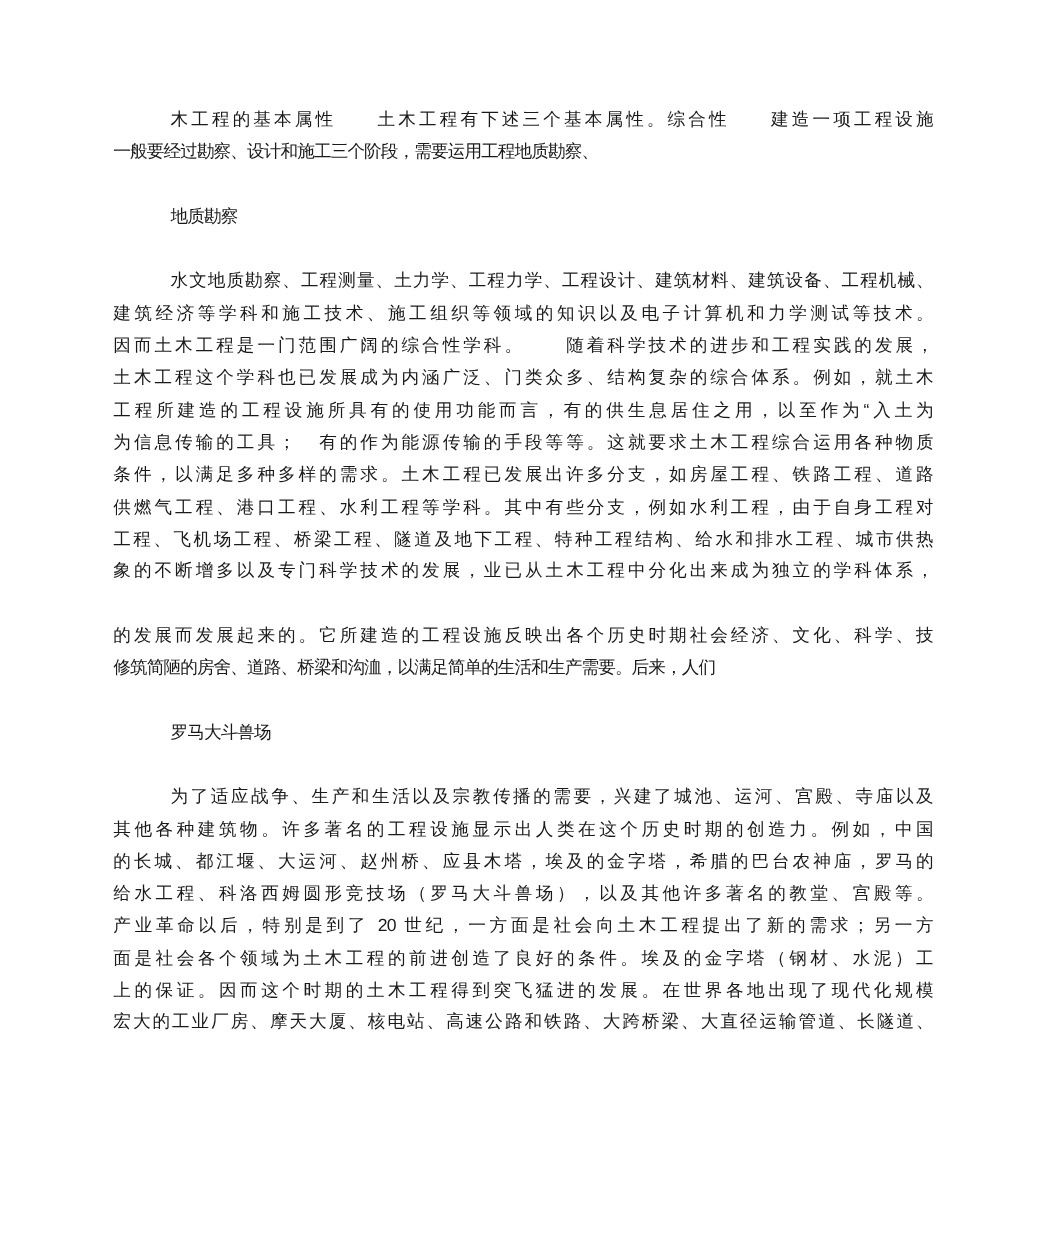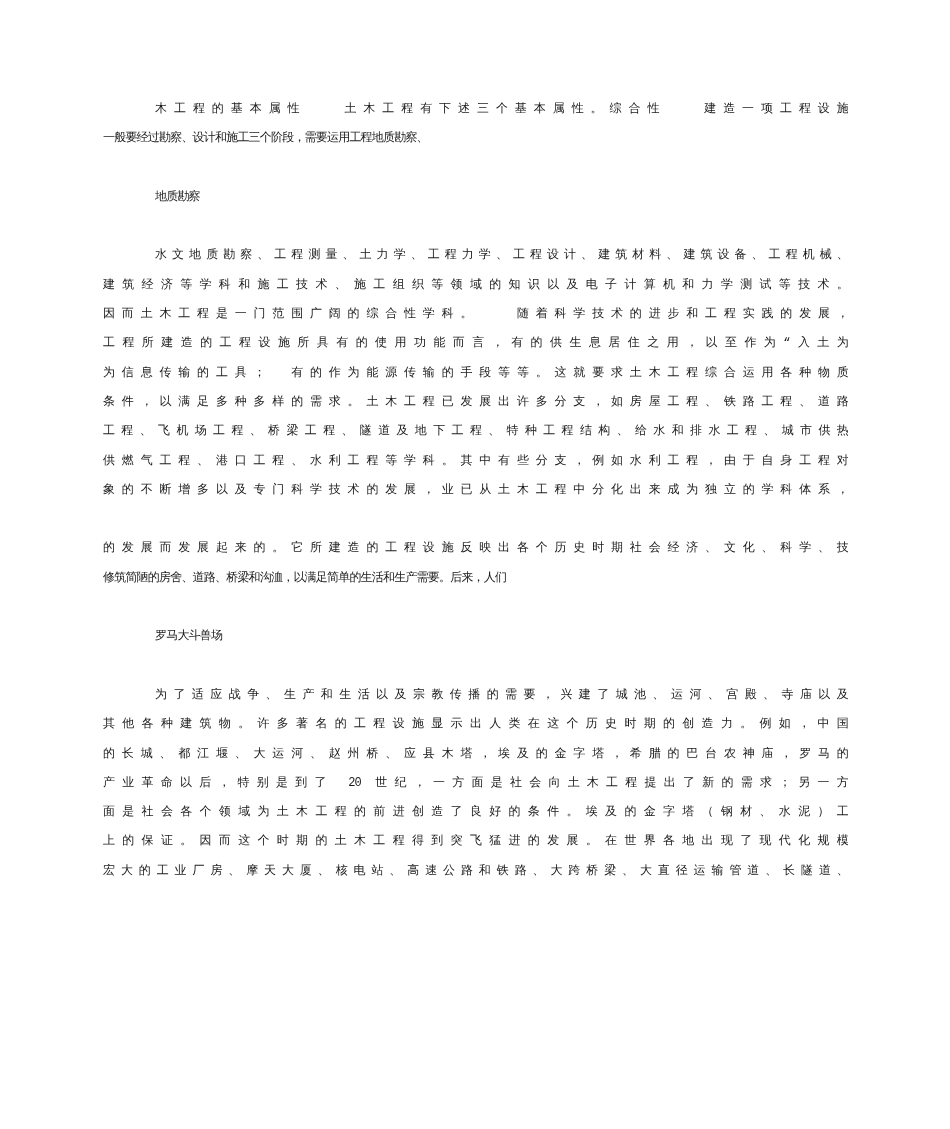--- a/index.html
+++ b/index.html
@@ -17,22 +17,22 @@
     width: 950px;
     height: 1129px;
     background: #ffffff;
     overflow: hidden;
   }
   .text-block {
     position: absolute;
     left: 103px;
     top: 95px;
     width: 745px;
-    font-family: Liberation Mono, monospace;
-    font-size: 12px;
+    font-family: Liberation Sans, sans-serif;
+    font-size: 16px;
     line-height: 29.3px;
     letter-spacing: -0.8px;
     color: #1a1a1a;
   }
   .line {
     height: 29.3px;
     overflow: hidden;
     text-align: justify;
     text-align-last: justify;
     white-space: pre-wrap;
@@ -54,36 +54,38 @@
   <div class="text-block">
 
     <div class="line indent">木工程的基本属性　　土木工程有下述三个基本属性。综合性　　建造一项工程设施</div>
     <div class="line para-end">一般要经过勘察、设计和施工三个阶段，需要运用工程地质勘察、</div>
     <div class="line blank"></div>
     <div class="line indent para-end">地质勘察</div>
     <div class="line blank"></div>
     <div class="line indent">水文地质勘察、工程测量、土力学、工程力学、工程设计、建筑材料、建筑设备、工程机械、</div>
     <div class="line">建筑经济等学科和施工技术、施工组织等领域的知识以及电子计算机和力学测试等技术。</div>
     <div class="line">因而土木工程是一门范围广阔的综合性学科。　　随着科学技术的进步和工程实践的发展，</div>
+    <div class="line">土木工程这个学科也已发展成为内涵广泛、门类众多、结构复杂的综合体系。例如，就土木</div>
     <div class="line">工程所建造的工程设施所具有的使用功能而言，有的供生息居住之用，以至作为“入土为</div>
     <div class="line">为信息传输的工具；　有的作为能源传输的手段等等。这就要求土木工程综合运用各种物质</div>
     <div class="line">条件，以满足多种多样的需求。土木工程已发展出许多分支，如房屋工程、铁路工程、道路</div>
+    <div class="line">供燃气工程、港口工程、水利工程等学科。其中有些分支，例如水利工程，由于自身工程对</div>
     <div class="line">工程、飞机场工程、桥梁工程、隧道及地下工程、特种工程结构、给水和排水工程、城市供热</div>
-    <div class="line">供燃气工程、港口工程、水利工程等学科。其中有些分支，例如水利工程，由于自身工程对</div>
     <div class="line">象的不断增多以及专门科学技术的发展，业已从土木工程中分化出来成为独立的学科体系，</div>
     <div class="line">
       
     </div>
     <div class="line">的发展而发展起来的。它所建造的工程设施反映出各个历史时期社会经济、文化、科学、技</div>
     <div class="line para-end">修筑简陋的房舍、道路、桥梁和沟洫，以满足简单的生活和生产需要。后来，人们</div>
     <div class="line blank"></div>
     <div class="line indent para-end">罗马大斗兽场</div>
     <div class="line blank"></div>
     <div class="line indent">为了适应战争、生产和生活以及宗教传播的需要，兴建了城池、运河、宫殿、寺庙以及</div>
     <div class="line">其他各种建筑物。许多著名的工程设施显示出人类在这个历史时期的创造力。例如，中国</div>
     <div class="line">的长城、都江堰、大运河、赵州桥、应县木塔，埃及的金字塔，希腊的巴台农神庙，罗马的</div>
+    <div class="line">给水工程、科洛西姆圆形竞技场（罗马大斗兽场），以及其他许多著名的教堂、宫殿等。</div>
     <div class="line">产业革命以后，特别是到了 20 世纪，一方面是社会向土木工程提出了新的需求；另一方</div>
     <div class="line">面是社会各个领域为土木工程的前进创造了良好的条件。埃及的金字塔（钢材、水泥）工</div>
     <div class="line">上的保证。因而这个时期的土木工程得到突飞猛进的发展。在世界各地出现了现代化规模</div>
     <div class="line">宏大的工业厂房、摩天大厦、核电站、高速公路和铁路、大跨桥梁、大直径运输管道、长隧道、</div>
 
   </div>
 </div>
 
 </body></html>

